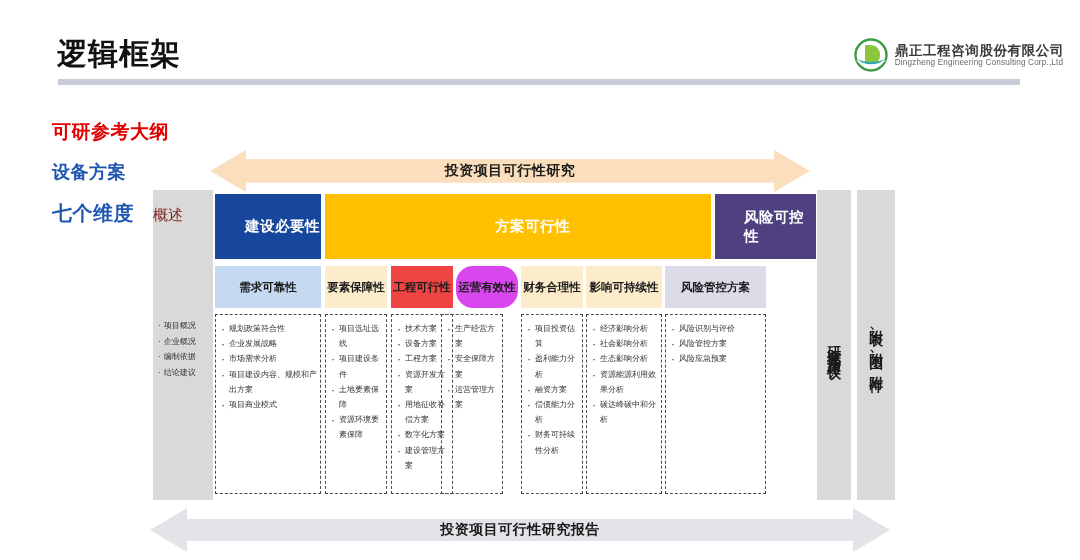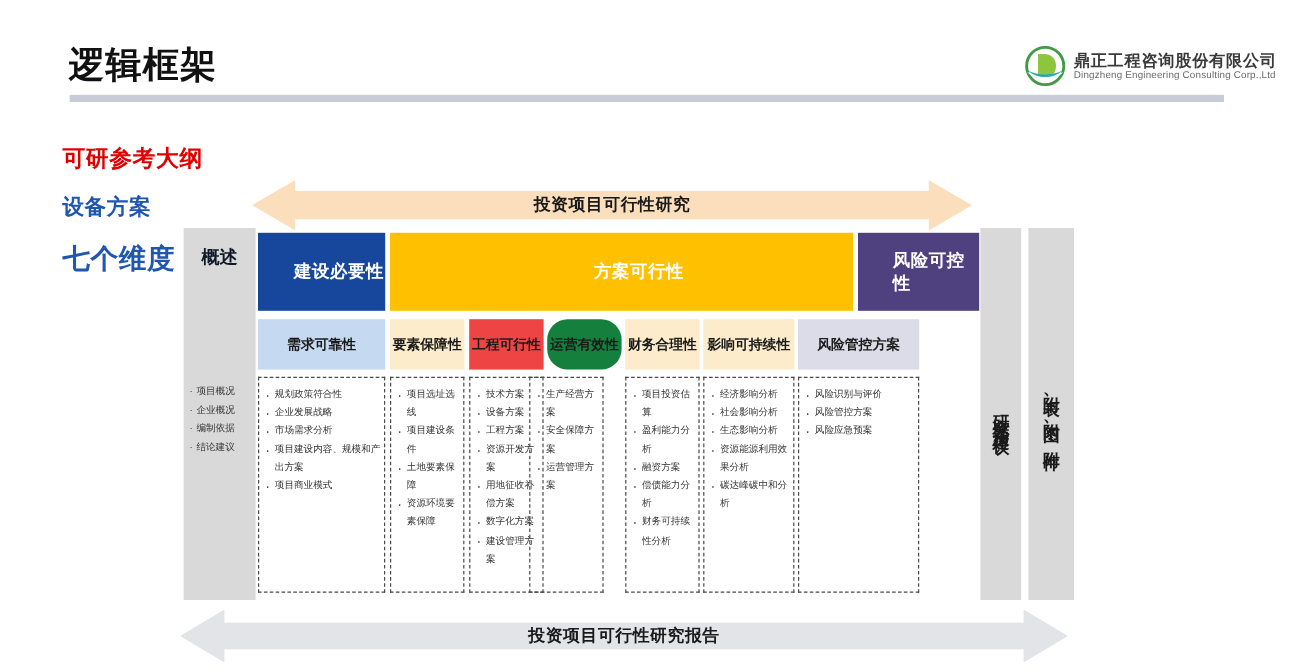--- a/index.html
+++ b/index.html
@@ -61,21 +61,21 @@
 
   
   .left-caption {
     position: absolute;
     left: 52px;
     font-weight: bold;
     white-space: nowrap;
   }
   #caption-outline { top: 119px; font-size: 19px; color: #e00000; letter-spacing: 0.5px; }
   #caption-goals   { top: 160px; font-size: 18px; color: #1f56b0; letter-spacing: 0.5px; }
-  #caption-dims    { top: 200px; font-size: 23px; color: #1f56b0; letter-spacing: 0.5px; }
+  #caption-dims    { top: 200px; font-size: 20px; color: #1f56b0; letter-spacing: 0.5px; }
 
   
   #top-arrow {
     position: absolute;
     left: 210px; top: 150px;
     width: 600px; height: 42px;
   }
   #top-arrow .arrow-shape {
     position: absolute; inset: 0;
     background: #fbdfbc;
@@ -100,22 +100,21 @@
     position: absolute;
     top: 0;
     height: 310px;
     background: #d9d9d9;
     box-sizing: border-box;
   }
   #col-overview { left: 0; width: 60px; }
   #col-overview .ov-title {
     position: absolute;
     top: 16px; left: 0; right: 0;
-    text-align: center;
-    font-size: 15px; font-weight: bold; color: #0f172a;
+    font-size: 15px; font-weight: normal; color: #7f1d1d;
     line-height: 1.25;
   }
   #col-overview .ov-list {
     position: absolute;
     top: 128px; left: 5px; right: 2px;
     font-size: 8px; color: #333333; line-height: 1.95;
   }
   #col-overview .ov-list div { white-space: nowrap; }
   .ov-list .bul { margin-right: 3px; }
 
@@ -246,21 +245,21 @@
   </div>
 
   <div class="banner" id="banner-necessity">建设必要性</div>
   <div class="banner" id="banner-risk">风险可控性</div>
   <div class="banner" id="banner-feasibility">方案可行性</div>
 
   <div id="subheads">
       <div class="subhead" style="left: 62px; width: 106px; background: rgb(197, 217, 241);">需求可靠性</div>
       <div class="subhead" style="left: 172px; width: 62px; background: rgb(253, 236, 203);">要素保障性</div>
       <div class="subhead" style="left: 238px; width: 62px; background: #ef4444; text-align: right;">工程可行性</div>
-      <div class="subhead" style="left: 303px; width: 62px; background: #15803d; border-radius: 17px;">运营有效性</div>
+      <div class="subhead" style="left: 303px; width: 62px; background: #d946ef; border-radius: 17px;">运营有效性</div>
       <div class="subhead" style="left: 368px; width: 62px; background: rgb(253, 236, 203);">财务合理性</div>
       <div class="subhead" style="left: 433px; width: 76px; background: rgb(253, 236, 203);">影响可持续性</div>
       <div class="subhead" style="left: 512px; width: 101px; background: rgb(220, 220, 232);">风险管控方案</div>
     </div>
   <div id="dboxes">
       <div class="dbox" style="left: 62px; width: 106px;">
         <ul>
           <li>规划政策符合性</li>
           <li>企业发展战略</li>
           <li>市场需求分析</li>

